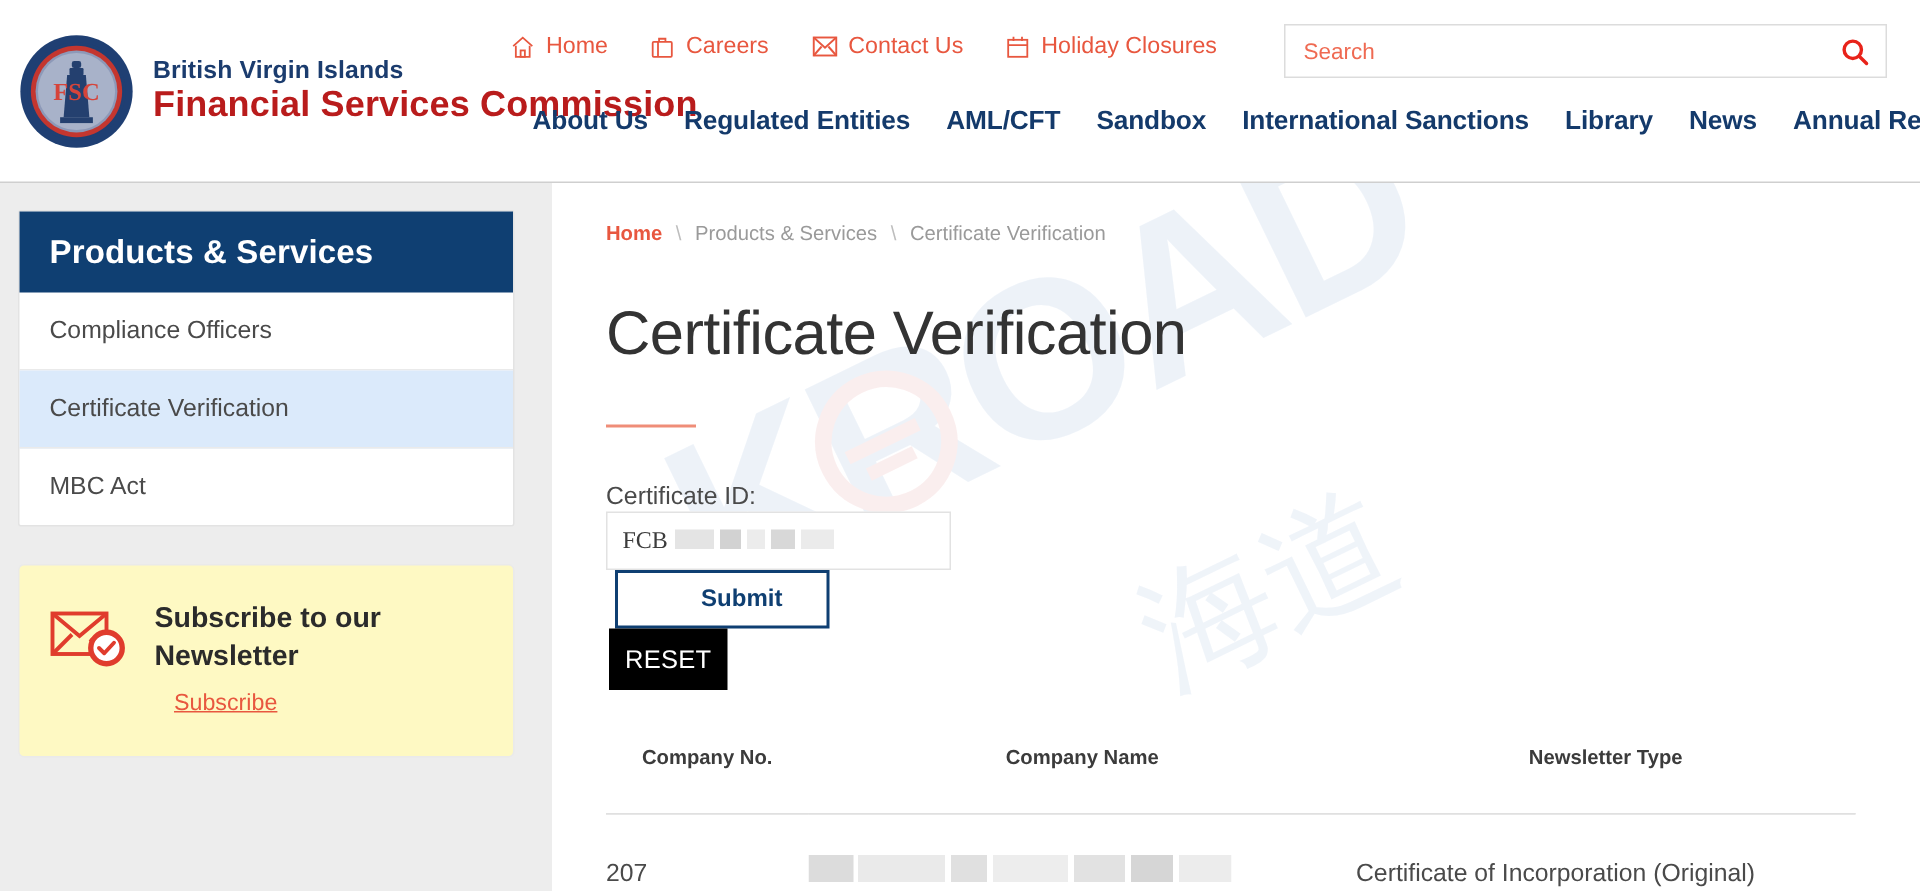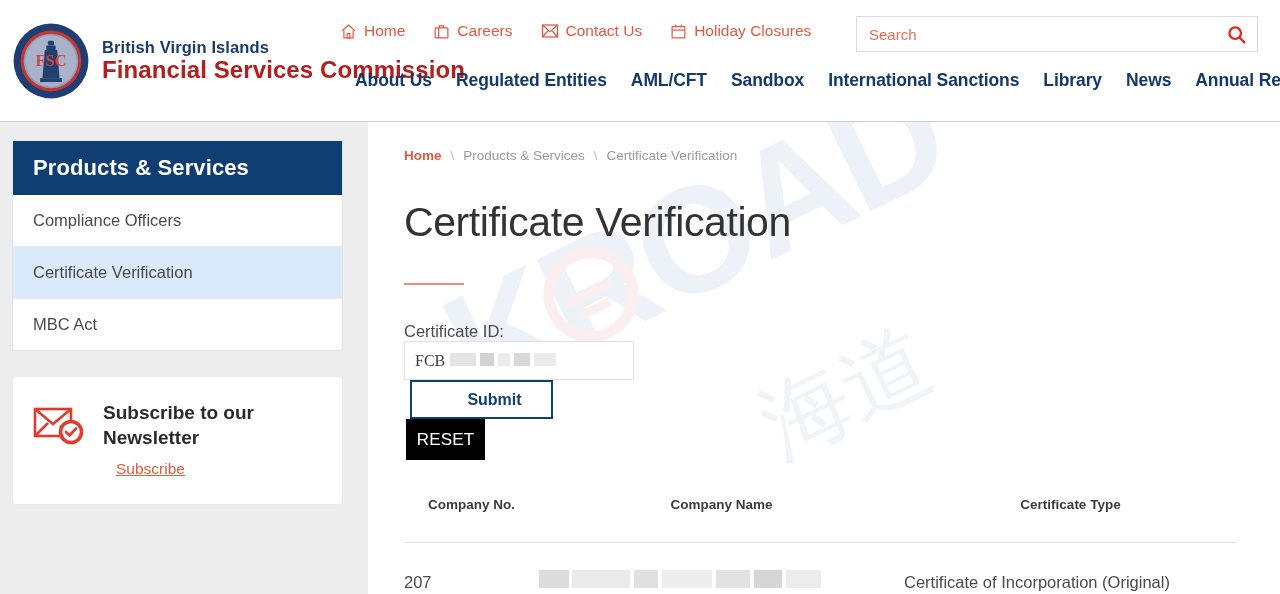--- a/index.html
+++ b/index.html
@@ -143,21 +143,21 @@
     font-size: 16.5px;
     color: #4a4a4a;
     border-bottom: 1px solid #eaeaea;
     cursor: pointer;
   }
   .side-item:last-child { border-bottom: 0; }
   .side-item.active { background: #dbeafb; }
 
   .news-card {
     margin-top: 25px;
-    background: #ffffff;
+    background: #fef9c3;
     border: 1px solid #eaeaea;
     border-radius: 4px;
     padding: 24px 20px 26px 20px;
     display: flex;
     gap: 18px;
     align-items: flex-start;
   }
   .news-ico { flex: none; margin-top: 4px; }
   .news-title {
     font-size: 19px;
@@ -488,21 +488,21 @@
 
         <button class="btn-submit">Submit</button>
         <button class="btn-reset">RESET</button>
       </div>
 
       <table class="result-table">
         <thead>
           <tr>
             <th class="col-no">Company No.</th>
             <th class="col-name">Company Name</th>
-            <th class="col-type">Certificate Type</th>
+            <th class="col-type">Newsletter Type</th>
           </tr>
         </thead>
         <tbody>
           <tr>
             <td>
               <span class="cell-no">
                 <span>207</span>
                 <svg class="redact-no" viewBox="0 0 42 17">
                   <rect x="0" y="0" width="18" height="17" fill="#e8e8e8"></rect>
                   <rect x="20" y="0" width="22" height="17" fill="#efefef"></rect>

